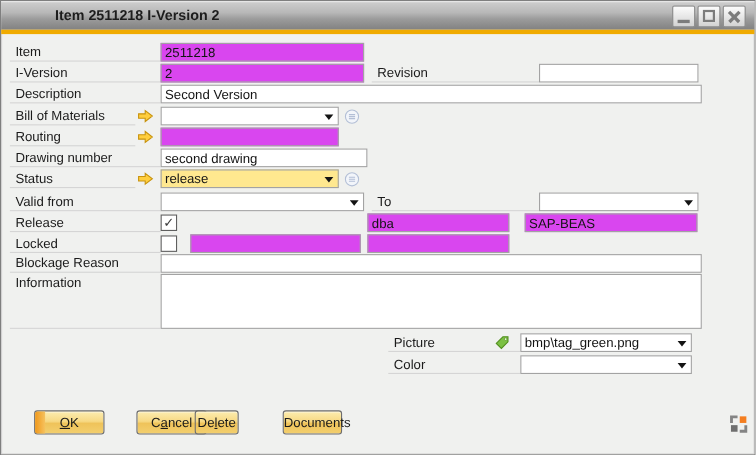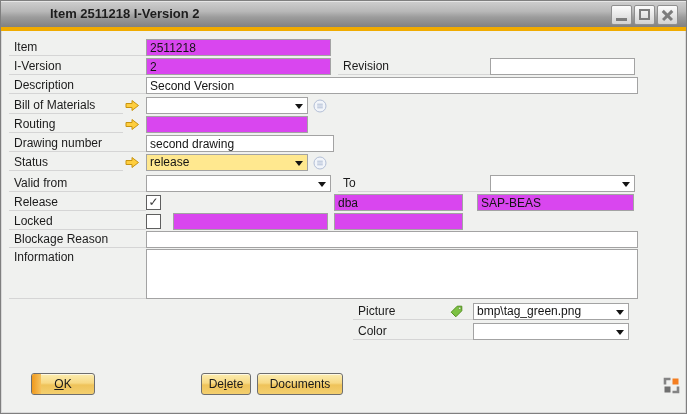--- a/index.html
+++ b/index.html
@@ -188,24 +188,27 @@
 
   <div class="label col3" style="top:322px;">Color</div>
   <div class="dropdown" style="left:472px;top:322px;width:156px;">
     <span class="dd-text"></span>
     <span class="dd-arrow"></span>
   </div>
 
   <button class="btn btn-ok" style="left:30px;width:64px;">
     <span></span><span class="key">O</span><span>K</span>
   </button>
-  <button class="btn" style="left:200px;width:50px;text-align:center;">
+  <button class="btn" style="left:123px;width:64px;">
+    <span>C</span><span class="key">a</span><span>ncel</span>
+  </button>
+  <button class="btn" style="left:176px;width:40px;text-align:center;">
     <span>De</span><span class="key">l</span><span>ete</span>
   </button>
-  <button class="btn" style="left:256px;width:86px;">
+  <button class="btn" style="left:256px;width:54px;">
     <span></span><span class="key"></span><span>Documents</span>
   </button>
 
   <svg class="ico" style="left:662px;top:376px;" width="17" height="17" viewBox="0 0 17 17">
     <path d="M2 7.5 V2 H7.5" stroke="#848484" stroke-width="2.6" fill="none"></path>
     <rect x="9.5" y="1.5" width="6" height="6" fill="#f47e20"></rect>
     <rect x="1.5" y="9.5" width="6" height="6" fill="#6f6f6f"></rect>
     <path d="M9.5 15 H15 V9.5" stroke="#848484" stroke-width="2.6" fill="none"></path>
   </svg>
 

